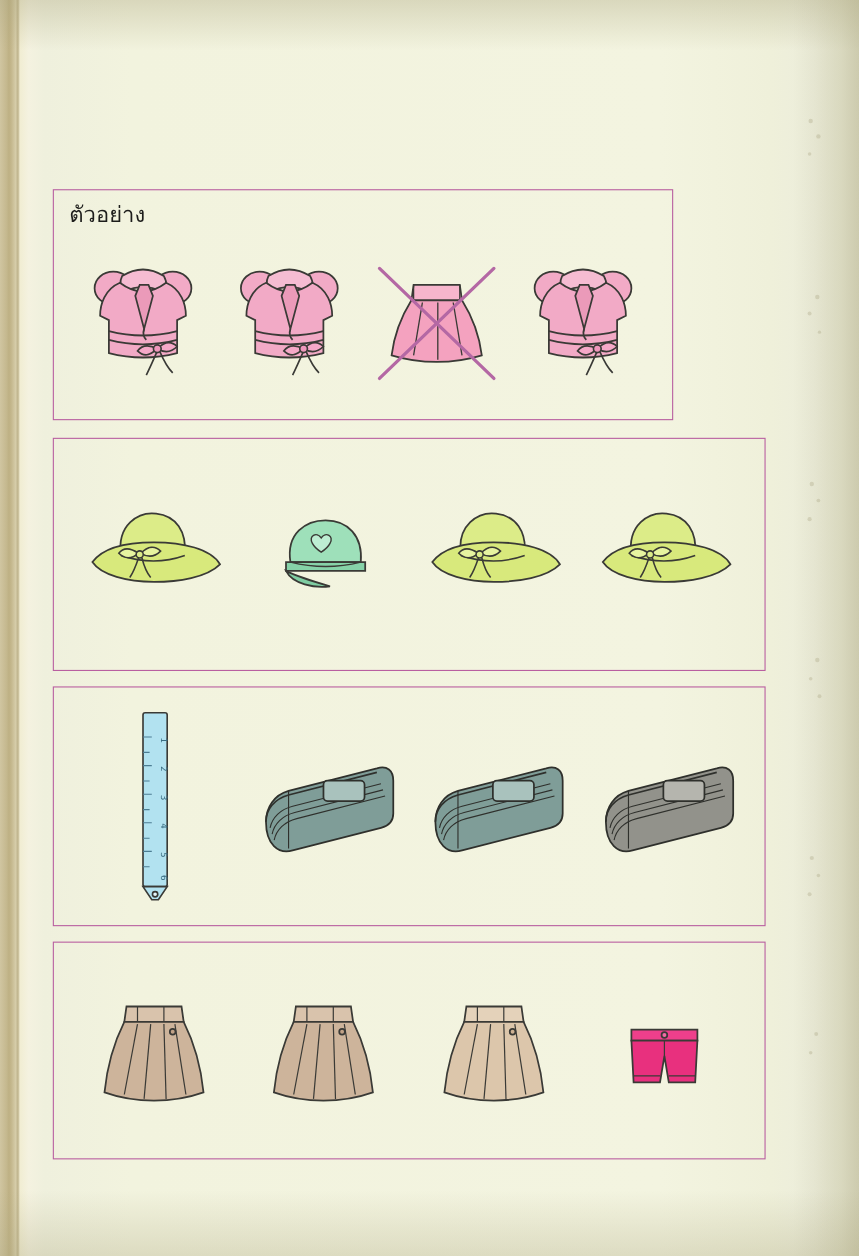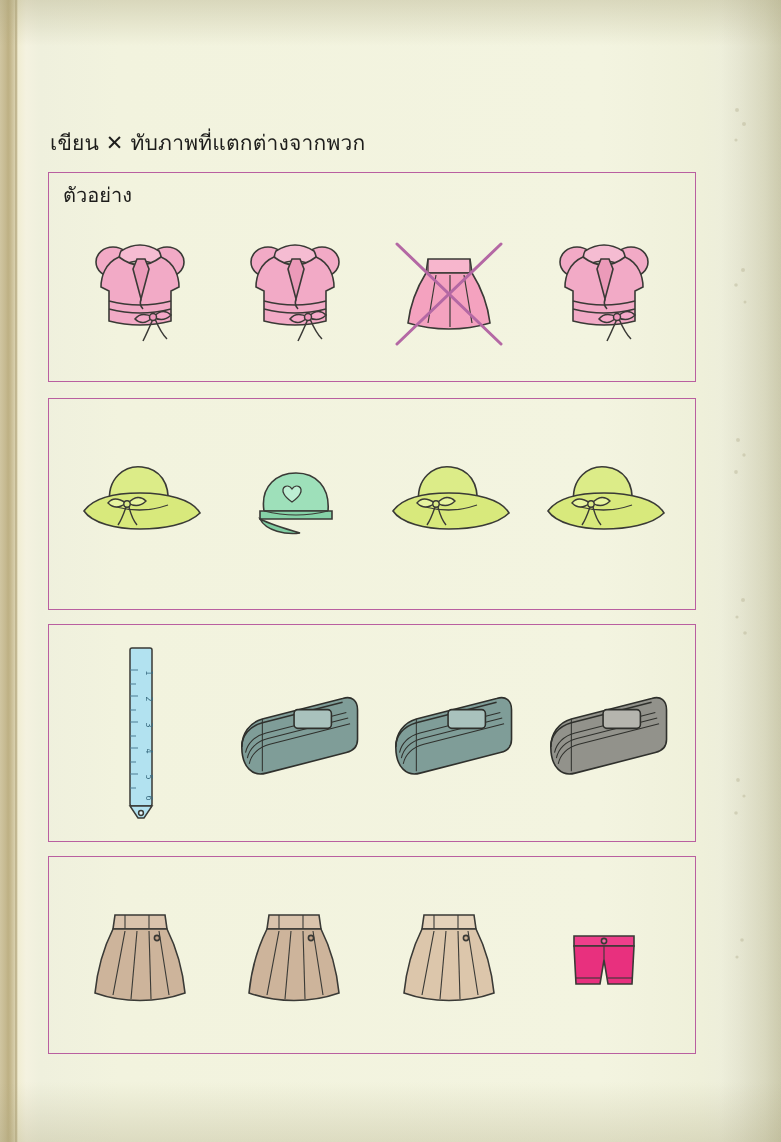--- a/index.html
+++ b/index.html
@@ -80,21 +80,21 @@
     white-space: nowrap;
   }
 
   
   .box {
     position: absolute;
     border: 1.6px solid #b95fa0;
     box-sizing: border-box;
     background: rgba(255,255,255,0.02);
   }
-  #box-0 { left: 48px; top: 172px;  width: 648px; height: 210px; }
+  #box-0 { left: 48px; top: 172px;  width: 564px; height: 210px; }
   #box-1 { left: 48px; top: 398px;  width: 648px; height: 212px; }
   #box-2 { left: 48px; top: 624px;  width: 648px; height: 218px; }
   #box-3 { left: 48px; top: 856px;  width: 648px; height: 198px; }
 
   .example-label {
     position: absolute;
     left: 14px;
     top: 6px;
     font-size: 20px;
     color: #1d1d1b;
@@ -156,21 +156,20 @@
         <circle cx="5" cy="733" r="1.8"></circle>
       <circle cx="11" cy="860" r="1.8"></circle>
         <circle cx="6" cy="877" r="1.6"></circle>
     </g>
   </svg>
 
   <div class="page-shade-top"></div>
   <div class="page-shade-right"></div>
   <div class="page-shade-bottom"></div>
 
-  <div id="instruction">เขียน ✕ ทับภาพที่แตกต่างจากพวก</div>
 
   <div class="box" id="box-0">
     <div class="example-label">ตัวอย่าง</div>
     <div class="items">
 
       <div class="item">
         <svg width="130" height="130" viewBox="0 0 130 130">
           <g stroke="#3a3a36" stroke-width="1.6" fill="#f2aac6">
             <ellipse cx="38" cy="33" rx="17" ry="15"></ellipse>
             <ellipse cx="92" cy="33" rx="17" ry="15"></ellipse>

